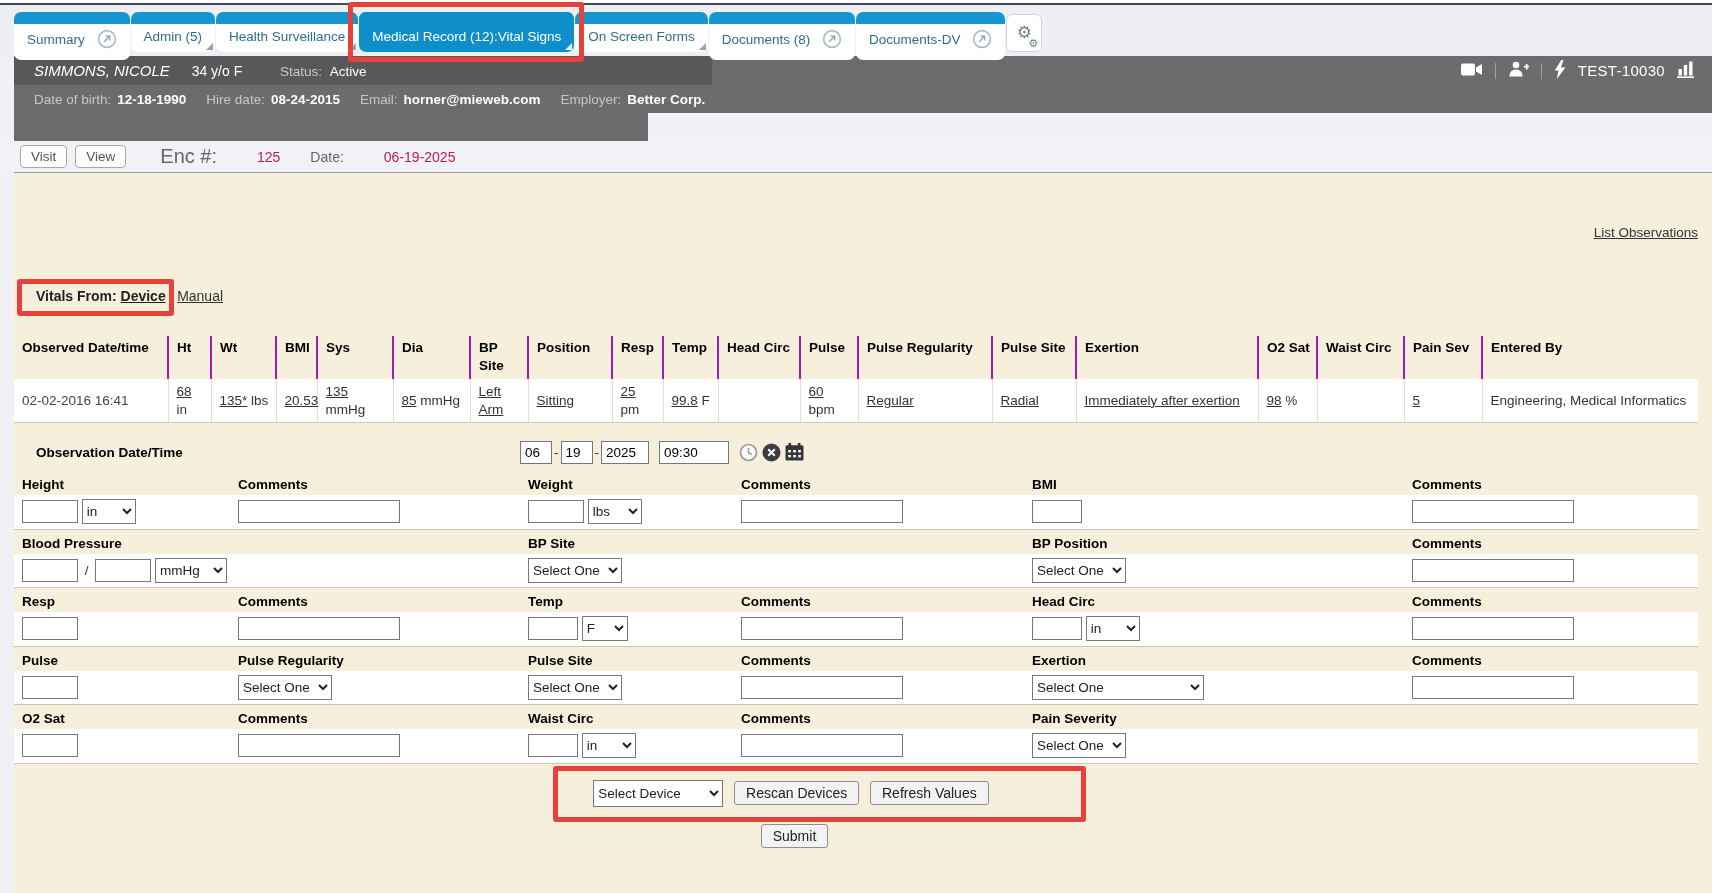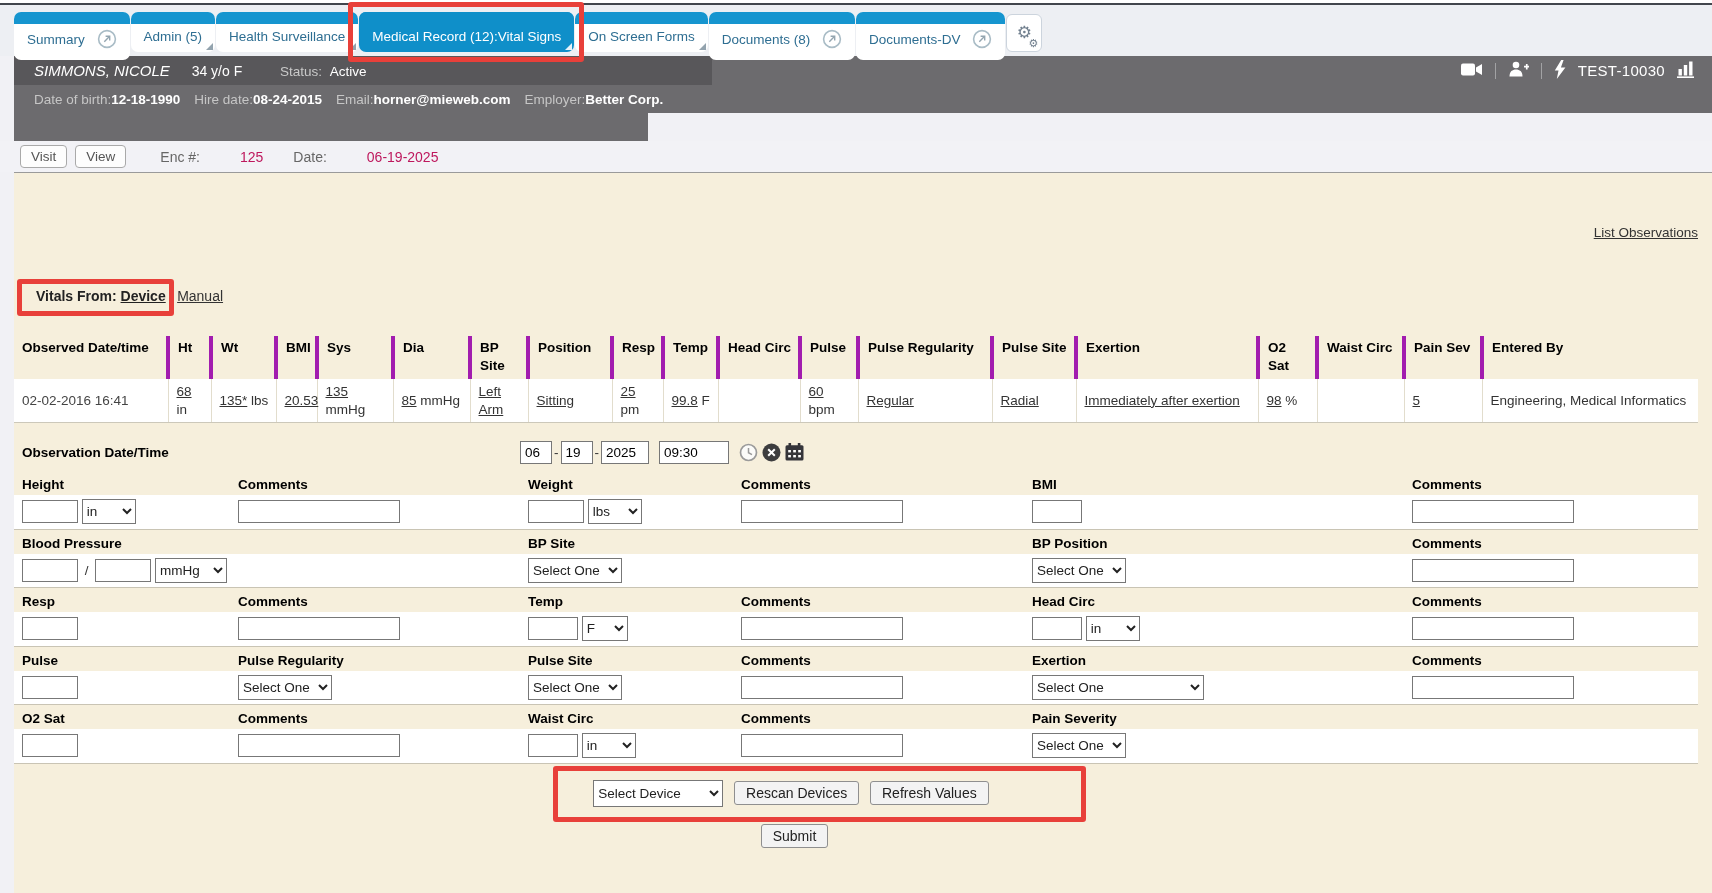--- a/index.html
+++ b/index.html
@@ -53,70 +53,70 @@
   }
   .ph-name { font-size:15px;font-style:italic; }
   .ph-age  { margin-left:18px; font-size:14px; }
   .ph-lbl  { margin-left:34px; color:#c9c9c9; }
   .ph-val  { margin-left:4px; color:#fff; }
   .ph-right { display:flex; align-items:center; gap:12px; }
   .vsep { width:1px; height:16px; background:#a2a2a4; }
   .ph-id { font-size:15px; letter-spacing:.3px; }
   .ph-row2 {
     margin-left:14px; height:28px; background:#6c6b6e; color:#fff;
-    display:flex; align-items:center; padding-left:20px; font-size:13.5px;
+    display:flex; align-items:center; gap:6px; padding-left:20px; font-size:13.5px;
   }
   .ph-row2 .lbl { color:#c6c6c6; }
   .ph-row2 .val { color:#fff; font-weight:600; margin-right:14px; }
   .ph-row3 { margin-left:14px; height:28px; width:634px; background:#6c6b6e; }
 
   
   .visit-row {
     height:31px; background:#f2f2f6; display:flex; align-items:center;
     padding-left:20px; gap:8px;
   }
   .vbtn {
     background:#fdfdfd; border:1px solid #a9a9a9; border-radius:4px;
     padding:3px 10px; font-size:13.5px; color:#555; cursor:pointer;
     font-family:"Liberation Sans", sans-serif;
   }
-  .enc-lbl { color:#666; margin-left:26px; font-size:14px; }
+  .enc-lbl { color:#666; margin-left:26px; font-size:20px; }
   .enc-val { color:#be185d; font-size:14px;margin-left:32px; }
   .date-lbl { color:#666; margin-left:22px; font-size:14px; }
 
   
   .content {
     margin-left:14px; min-height:721px; background:#f6efdc;
     border-top:1px solid #9a9a9a; position:relative; padding:0 14px 10px 0;
   }
   a.lnk { color:#333; text-decoration:underline; cursor:pointer; }
   .add-doc { padding-top:36px; text-align:right; color:#111; }
   .list-obs { margin-top:52px; text-align:right; }
   .vitals-from { margin-top:48px; margin-left:22px; font-size:14px; }
   .vf-rel { position:relative; display:inline-block; font-weight:bold; }
   .anno2 { top:-9px; left:-19px; right:-8px; bottom:-12px; }
   .vf-rel a.lnk { font-weight:bold; color:#222; }
 
   
   table.vitals { border-collapse:collapse; table-layout:fixed; width:1684px; margin-top:32px; }
   table.vitals th {
     text-align:left; vertical-align:top; font-size:13.5px; line-height:1.3;
-    padding:3px 6px 5px 8px; border-left:4px solid #a21caf; color:#000;
+    padding:3px 6px 5px 8px; border-left:2px solid #a21caf; color:#000;
   }
   table.vitals th:first-child { border-left:none; }
   table.vitals td {
     background:#fff; vertical-align:middle; line-height:1.3;
     padding:4px 6px 4px 8px; border-left:1px solid #e2ddcd; border-bottom:1px solid #ccc8ba;
     height:42px; color:#333;
   }
   table.vitals td:first-child { border-left:none; color:#444; }
 
   
   .obs-row { margin-top:14px; display:flex; align-items:center; height:30px; }
-  .obs-label { width:506px; padding-left:8px; font-weight:bold; color:#000; }
+  .obs-label { width:506px; padding-left:22px; font-weight:bold; color:#000; }
   .ti {
     height:23px; border:1px solid #777; background:#fff; font-size:13.5px;
     padding:1px 4px; font-family:"Liberation Sans", sans-serif;
   }
   .w-mo { width:32px; } .w-dy { width:32px; } .w-yr { width:48px; }
   .w-time { width:70px; margin-left:10px; }
   .dash { margin:0 2px; color:#333; }
   .obs-icons { display:flex; align-items:center; gap:4px; margin-left:10px; }
   .obs-icons svg { display:block; }
 

